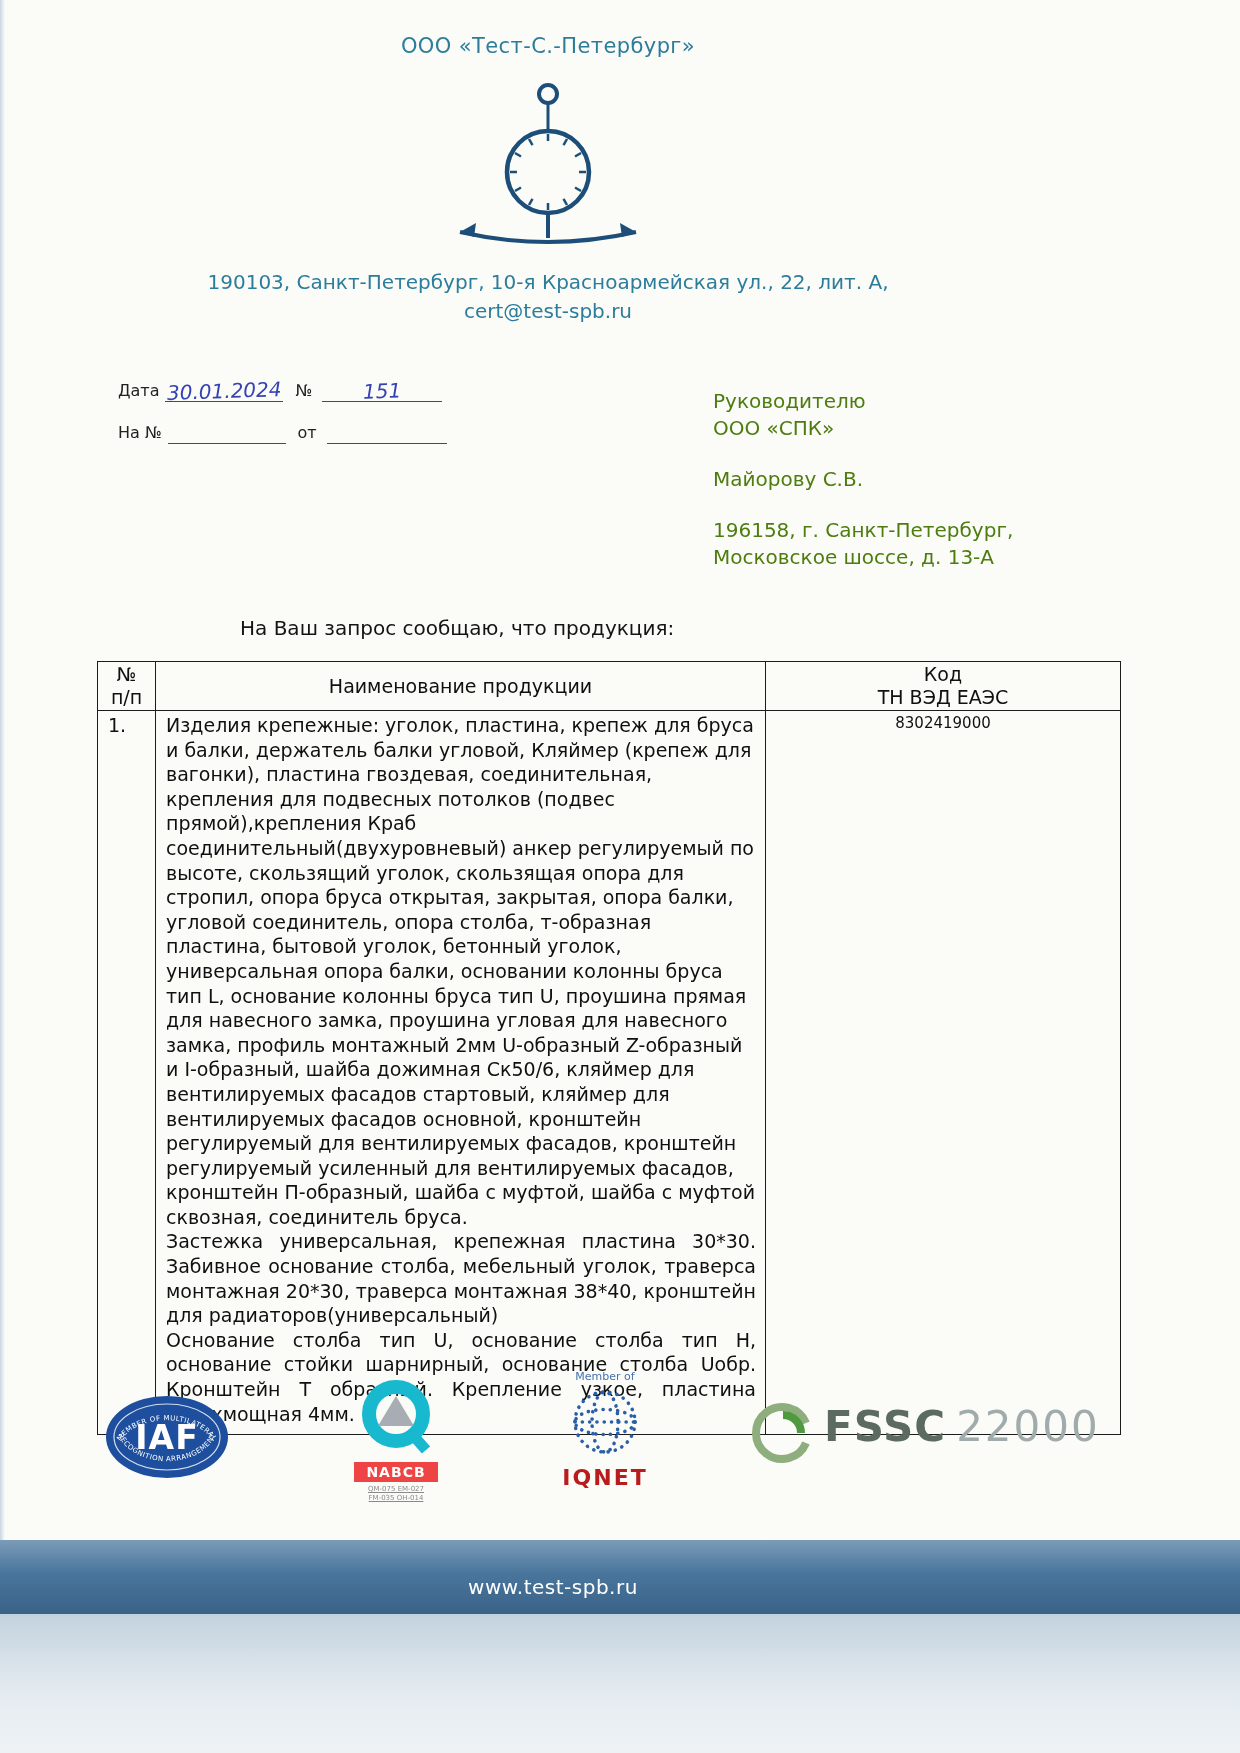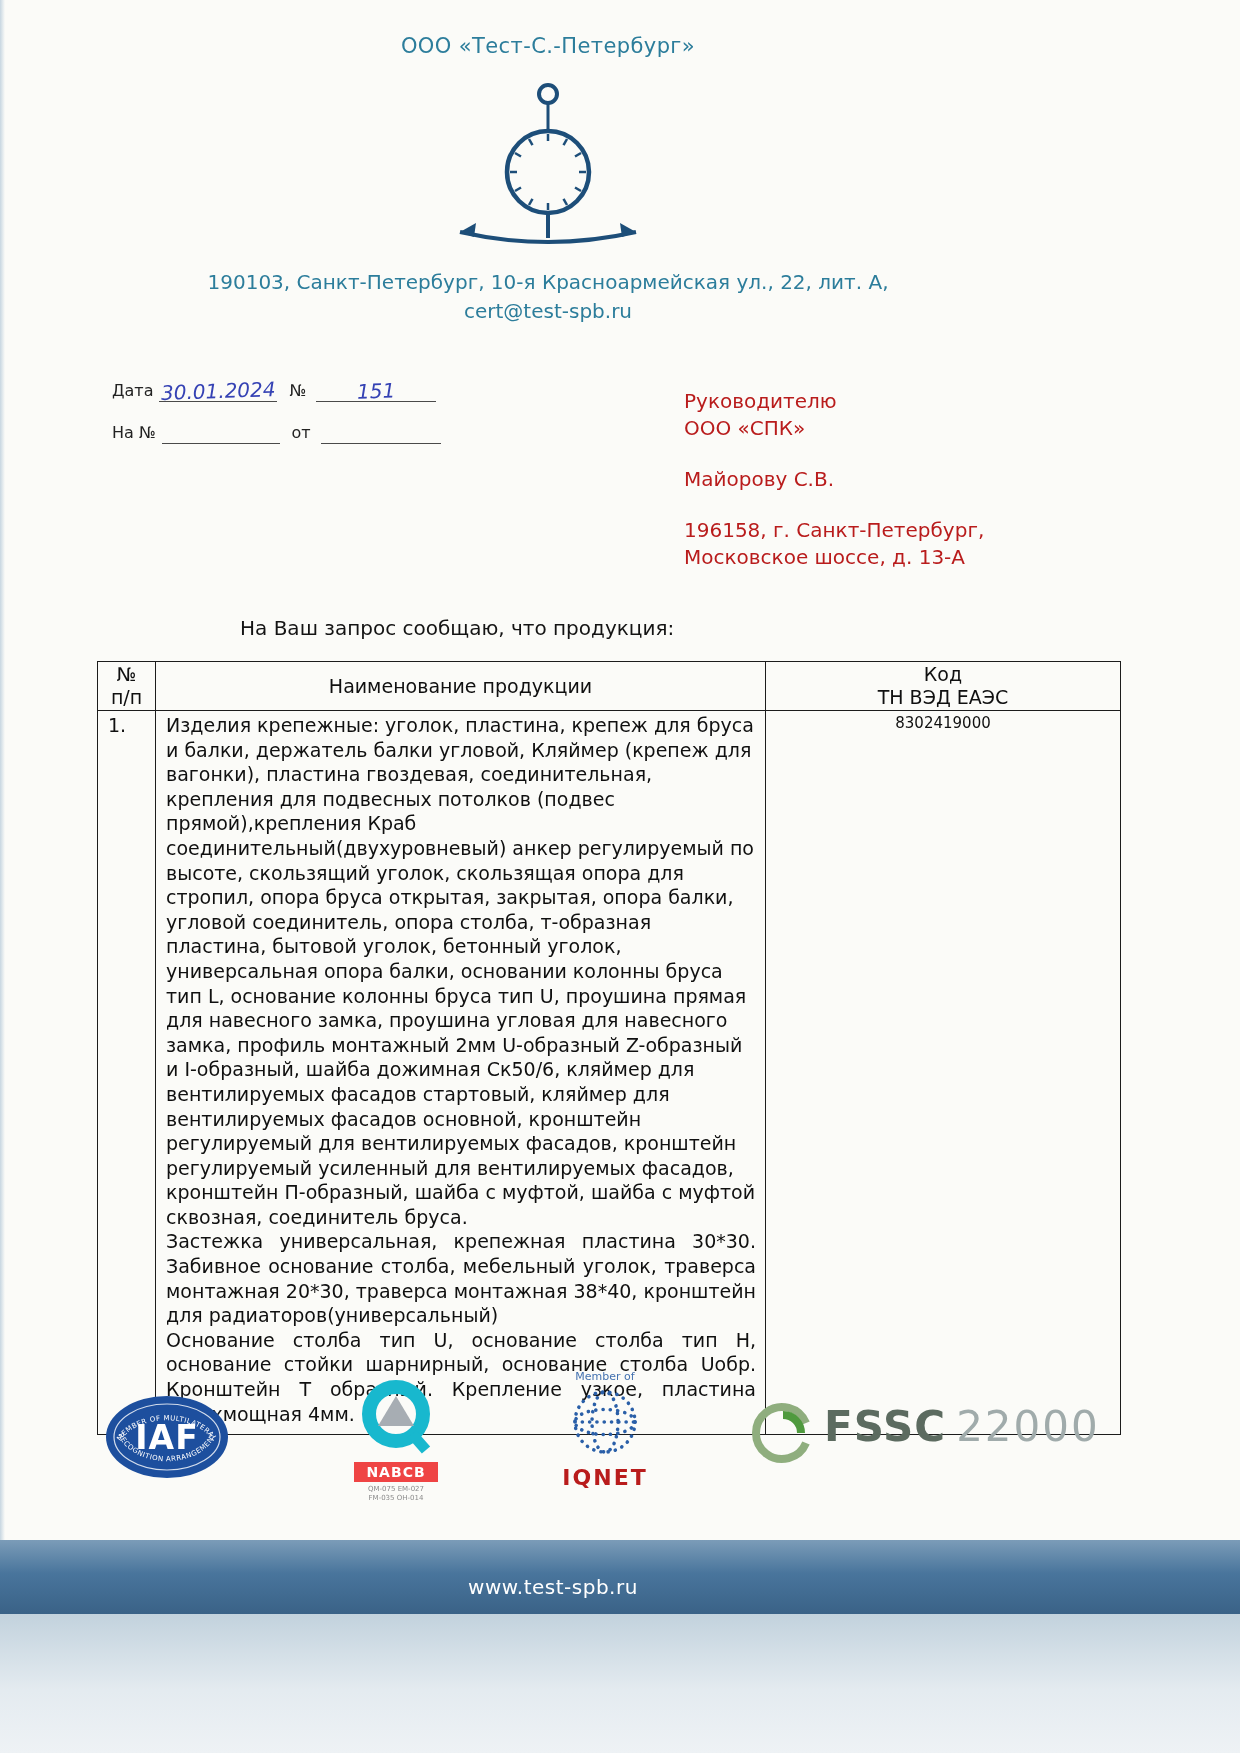--- a/index.html
+++ b/index.html
@@ -12,33 +12,33 @@
   }
   .scan-edge-left{position:absolute;left:0;top:0;width:5px;height:1753px;
     background:linear-gradient(90deg,#c7d6e1,rgba(255,255,255,0));}
   .company{position:absolute;top:34px;left:0;width:1096px;text-align:center;
     color:#2c7d9b;font-size:21px;letter-spacing:.4px;}
   .logo-wrap{position:absolute;top:80px;left:438px;width:220px;height:185px;}
   .address-block{position:absolute;top:268px;left:0;width:1096px;text-align:center;
     color:#2c7d9b;font-size:20px;line-height:29px;}
 
   
-  .ref-block{position:absolute;left:112px;top:378px;width:420px;font-size:16px;color:#222;}
+  .ref-block{position:absolute;left:118px;top:378px;width:420px;font-size:16px;color:#222;}
   .ref-row{display:flex;align-items:flex-end;margin-bottom:18px;}
   .ref-row .lbl{padding-bottom:2px;}
   .uline{display:inline-block;border-bottom:1.3px solid #4a4a4a;height:24px;
     text-align:center;position:relative;}
   .u1{width:118px;margin-left:6px;}
   .u2{width:120px;margin-left:10px;}
   .hand{font-style:italic;color:#3542b4;font-size:20px;display:inline-block;
     transform:rotate(-2deg) translateY(1px);white-space:nowrap;}
   .nsign{margin-left:12px;padding-bottom:2px;}
 
   
-  .recipient{position:absolute;left:684px;top:388px;font-size:20px;color:#b91c1c;line-height:27px;}
+  .recipient{position:absolute;left:713px;top:388px;font-size:20px;color:#4d7c0f;line-height:27px;}
   .recipient .gap{height:24px;}
 
   
   .intro{position:absolute;left:240px;top:616px;font-size:20px;color:#141414;}
 
   table.products{position:absolute;left:97px;top:661px;width:1023px;
     border-collapse:collapse;table-layout:fixed;}
   table.products th, table.products td{border:1.6px solid #1c1c1c;}
   table.products th{font-weight:normal;font-size:19px;line-height:23px;
     text-align:center;vertical-align:middle;padding:1px 2px;color:#101010;}
@@ -48,21 +48,21 @@
     line-height:24.6px;color:#101010;}
   td.cell-text p.pleft{text-align:left;}
   td.cell-text p.pjust{text-align:justify;}
   td.cell-code{vertical-align:top;text-align:center;padding-top:3px;font-size:15px;color:#101010;}
 
   
   .iaf{position:absolute;left:103px;top:1392px;width:130px;height:90px;}
   .nabcb{position:absolute;left:338px;top:1378px;width:116px;text-align:center;}
   .nabcb-bar{display:inline-block;background:#ef4444;color:#fff;font-size:14px;
     font-weight:bold;letter-spacing:1px;padding:2px 12px;margin-top:2px;}
-  .nabcb-codes{font-size:7px;color:#8a8a8a;line-height:9px;margin-top:3px;}
+  .nabcb-codes{font-size:7px;color:#8a8a8a;line-height:9px;margin-top:3px;text-decoration:underline;}
   .iqnet{position:absolute;left:545px;top:1370px;width:120px;text-align:center;}
   .iqnet-member{font-size:11px;color:#4472b0;margin-bottom:2px;}
   .iqnet-label{font-size:22px;font-weight:bold;color:#b91c1c;letter-spacing:2px;margin-top:2px;}
   .fssc{position:absolute;left:752px;top:1402px;display:flex;align-items:flex-start;gap:10px;}
   .fssc-bold{font-size:42px;font-weight:bold;color:#5c6b60;letter-spacing:1px;}
   .fssc-light{font-size:42px;color:#a0abab;letter-spacing:2px;}
 
   
   .bottom-bar{position:absolute;left:0;top:1540px;width:1240px;height:74px;
     background:linear-gradient(180deg,#7b9cb8 0%,#49759c 45%,#3a6287 100%);}

